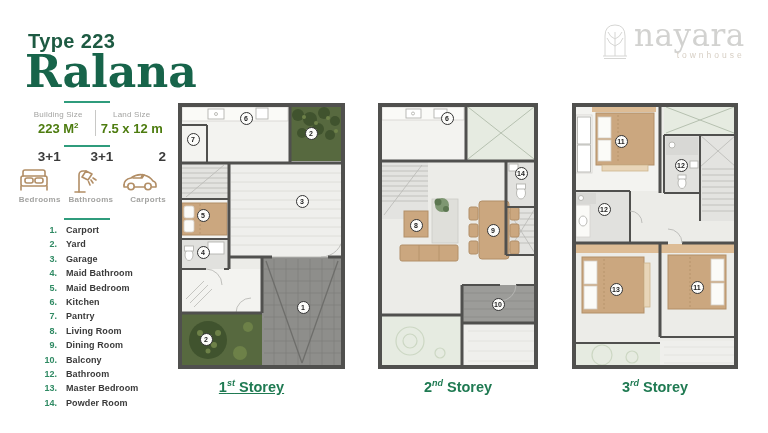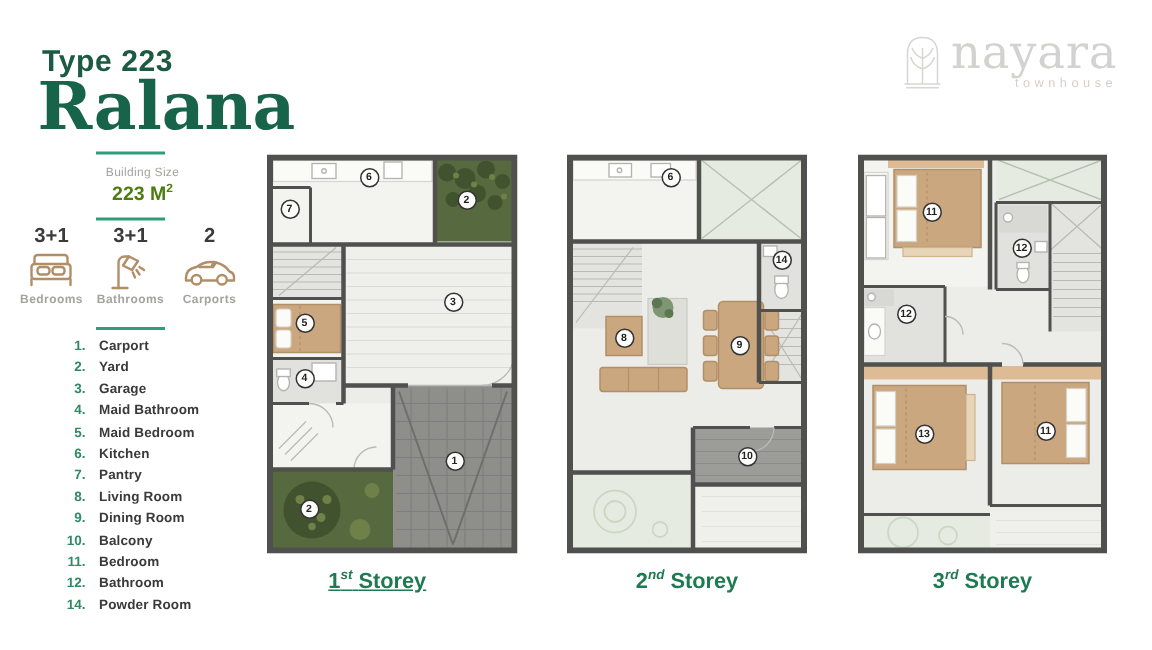--- a/index.html
+++ b/index.html
@@ -15,21 +15,21 @@
   .tdiv.d1{top:101px;} .tdiv.d2{top:145px;} .tdiv.d3{top:218px;}
 
   .specs{position:absolute;left:22px;top:110px;width:146px;display:flex;}
   .spec-col{flex:1;text-align:center;}
   .spec-col+.spec-col{border-left:1px solid #c8c8c6;}
   .spec-label{font-size:8px;font-weight:400;color:#a3a3a1;letter-spacing:.2px;}
   .spec-value{font-size:13px;font-weight:700;color:#4d7c0f;margin-top:2px;}
   .spec-value sup{font-size:8px;}
 
   .features{position:absolute;left:8px;top:149px;width:158px;display:flex;}
-  .feature{flex:1;text-align:center;}
+  .feature{flex:1;text-align:right;}
   .feature-value{font-size:13.5px;font-weight:700;color:#3b3b3b;}
   .feature-icon{margin:3px 0 1px 0;height:27px;display:flex;align-items:center;justify-content:center;}
   .feature-icon svg{stroke:#b28e66;fill:none;stroke-width:1.6;stroke-linecap:round;stroke-linejoin:round;}
   .feature-label{font-size:8px;font-weight:700;color:#a3a3a1;letter-spacing:.3px;}
 
   .legend{position:absolute;left:36px;top:225px;width:130px;}
   .legend-row{display:flex;align-items:baseline;height:14.4px;}
   .legend-num{width:21px;text-align:right;font-size:9px;font-weight:700;color:#2f8a63;}
   .legend-label{margin-left:9px;font-size:9px;font-weight:700;color:#3a3a3a;letter-spacing:.1px;}
 
@@ -93,20 +93,24 @@
 
   <div class="type-label">Type 223</div>
   <div class="plan-name">Ralana</div>
   <div class="tdiv d1"></div>
 
   <div class="specs">
     <div class="spec-col">
       <div class="spec-label">Building Size</div>
       <div class="spec-value"><span>223 M</span><sup>2</sup></div>
     </div>
+    <div class="spec-col">
+      <div class="spec-label">Land Size</div>
+      <div class="spec-value">7.5 x 12 m</div>
+    </div>
   </div>
   <div class="tdiv d2"></div>
 
   <div class="features">
     <div class="feature">
       <div class="feature-value">3+1</div>
       <div class="feature-icon">
         <svg width="34" height="26" viewBox="0 0 34 26">
           <rect x="4" y="8" width="26" height="10" rx="2"></rect>
           <path d="M4,18 V22 M30,18 V22 M6,8 V4 a2,2 0 0 1 2,-2 h18 a2,2 0 0 1 2,2 V8"></path>
@@ -181,26 +185,26 @@
       </div>
       <div class="legend-row">
         <span class="legend-num">9.</span>
         <span class="legend-label">Dining Room</span>
       </div>
       <div class="legend-row">
         <span class="legend-num">10.</span>
         <span class="legend-label">Balcony</span>
       </div>
       <div class="legend-row">
-        <span class="legend-num">11.</span>
-        <span class="legend-label">Bedroom</span>
-      </div>
-      <div class="legend-row">
         <span class="legend-num">12.</span>
         <span class="legend-label">Bathroom</span>
+      </div>
+      <div class="legend-row">
+        <span class="legend-num">13.</span>
+        <span class="legend-label">Master Bedroom</span>
       </div>
       <div class="legend-row">
         <span class="legend-num">14.</span>
         <span class="legend-label">Powder Room</span>
       </div>
     </div>
 
   <div class="logo">
     <div class="logo-icon">
       <svg width="30" height="40" viewBox="0 0 30 40">

